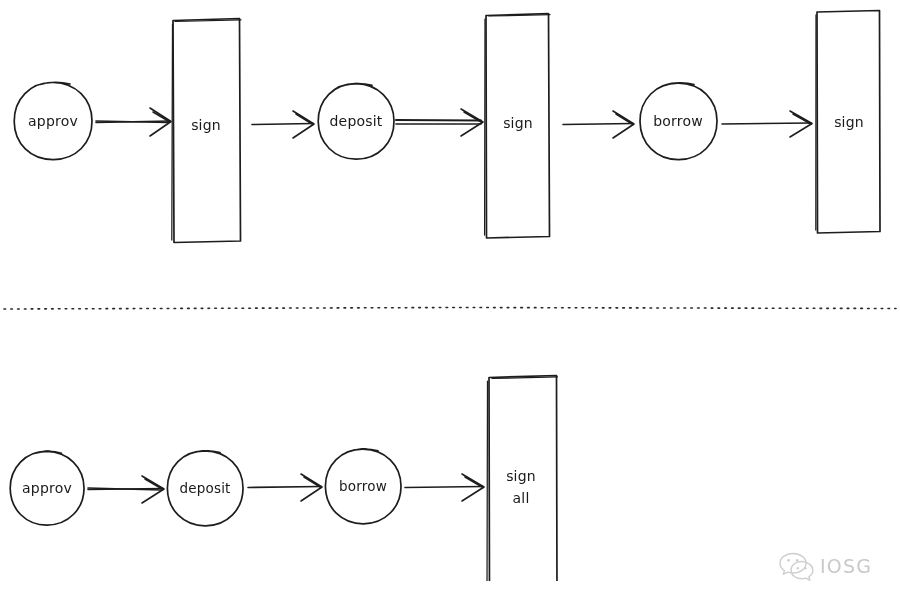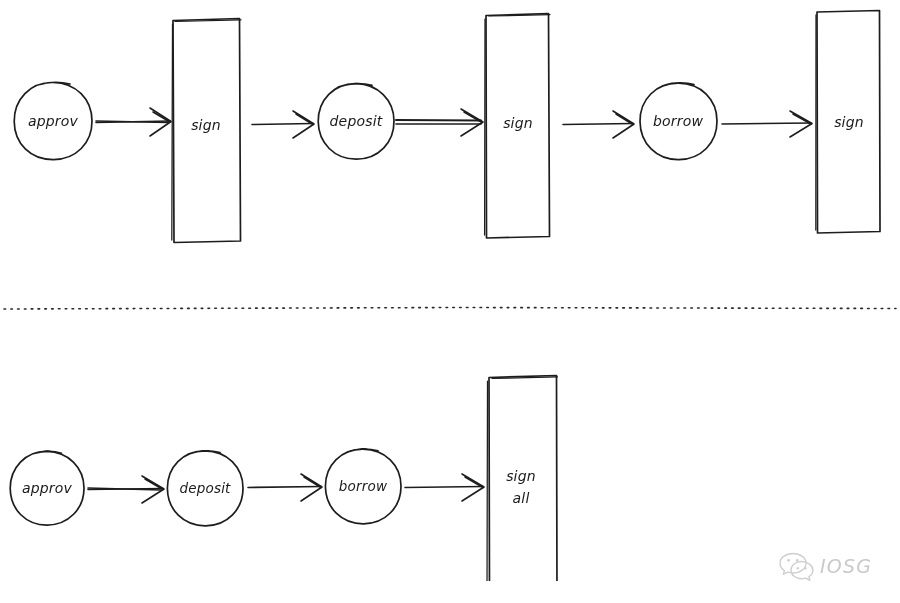--- a/index.html
+++ b/index.html
@@ -10,21 +10,20 @@
   }
   body {
     font-family: "DejaVu Sans", sans-serif;
   }
   #canvas {
     position: relative;
     width: 900px;
     height: 581px;
     background: #ffffff;
     overflow: hidden;
-    font-style: italic;
   }
   #sketch {
     position: absolute;
     top: 0;
     left: 0;
     width: 900px;
     height: 603px;
   }
   .node-label {
     font-family: "DejaVu Sans", sans-serif;

